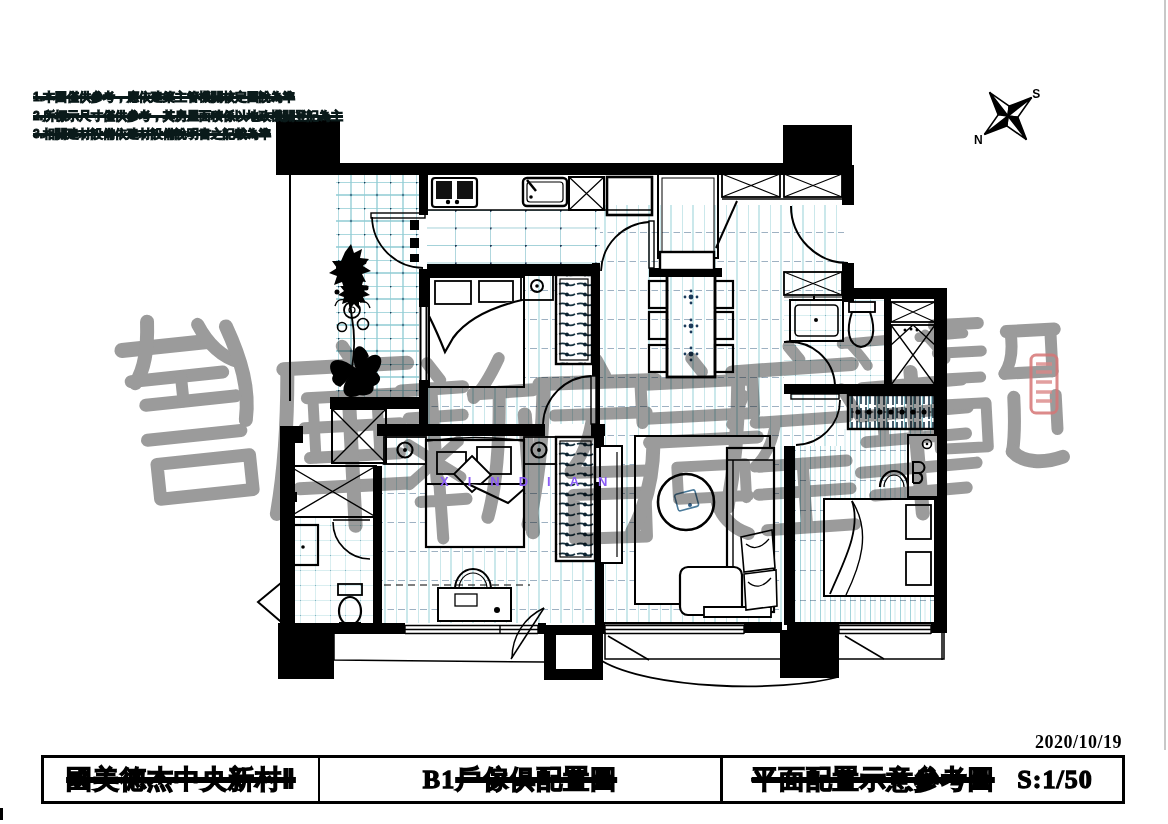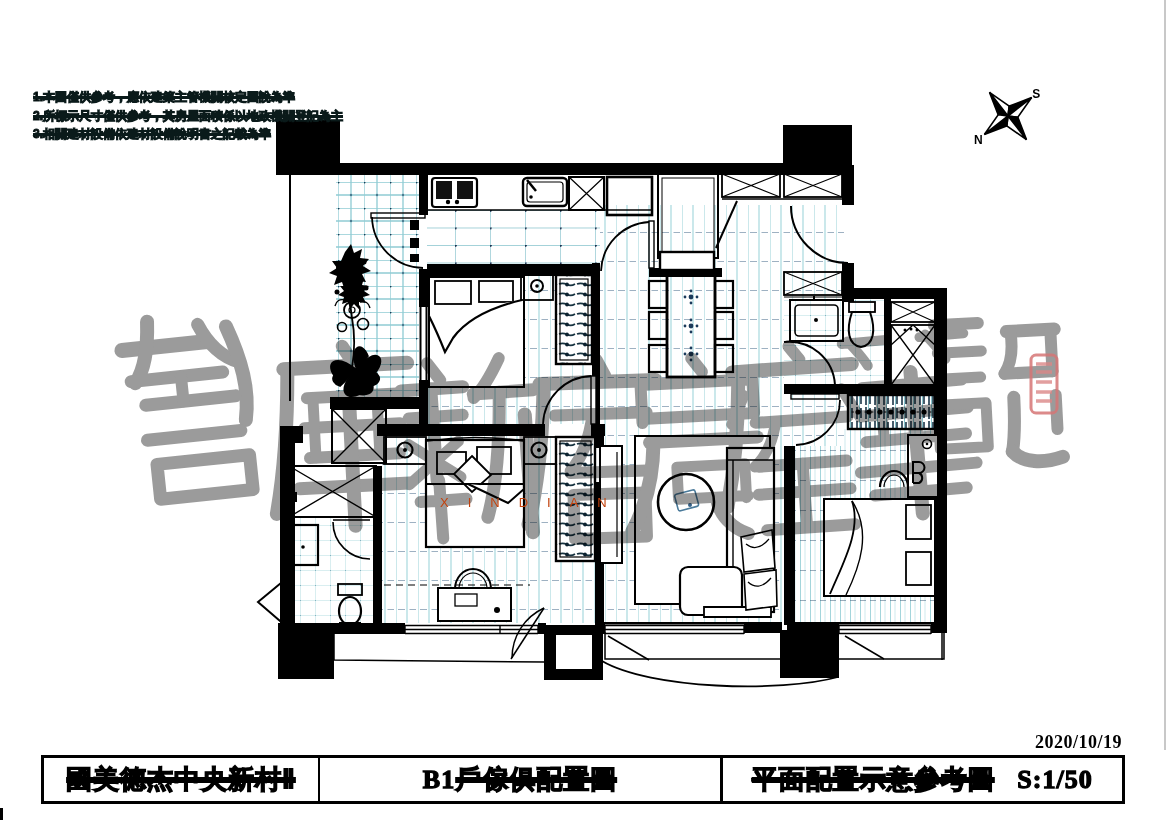--- a/index.html
+++ b/index.html
@@ -496,21 +496,21 @@
   </g>
 </g>
 
 <g>
   <rect x="1031" y="355" width="26" height="58" rx="5" fill="none" stroke="#d46f6f" stroke-width="3" opacity="0.85"></rect>
   <path d="M1036 364 H1052 M1036 372 H1052 M1036 382 H1052 M1036 392 H1052 M1036 401 H1052" stroke="#d98080" stroke-width="3.5" opacity="0.8"></path>
 </g>
 </svg>
 
 <div class="abs notes">1.本圖僅供參考，應依建築主管機關核定圖說為準<br>2.所標示尺寸僅供參考，其房屋面積係以地政機關登記為主<br>3.相關建材設備依建材設備說明書之記載為準</div>
-<div class="abs" style="left:440px;top:495px;font-size:13px;font-weight:normal;letter-spacing:19px;color:#c2410c;">XINDIAN</div>
+<div class="abs" style="left:440px;top:474px;font-size:13px;font-weight:bold;letter-spacing:19px;color:#8b5cf6;">XINDIAN</div>
 <div class="abs date">2020/10/19</div>
 <div class="abs tbl">
   <div class="c c1">
       <span class="k">國美德杰中央新村Ⅱ</span>
     </div>
   <div class="c c2">B1<span class="k">戶傢俱配置圖</span></div>
   <div class="c25"></div>
   <div class="c c3"><span class="k">平面配置示意參考圖</span>&nbsp;&nbsp;&nbsp;S:1/50</div>
 </div>
 <div class="abs" style="left:0;top:808px;width:3px;height:12px;background:#000"></div>

